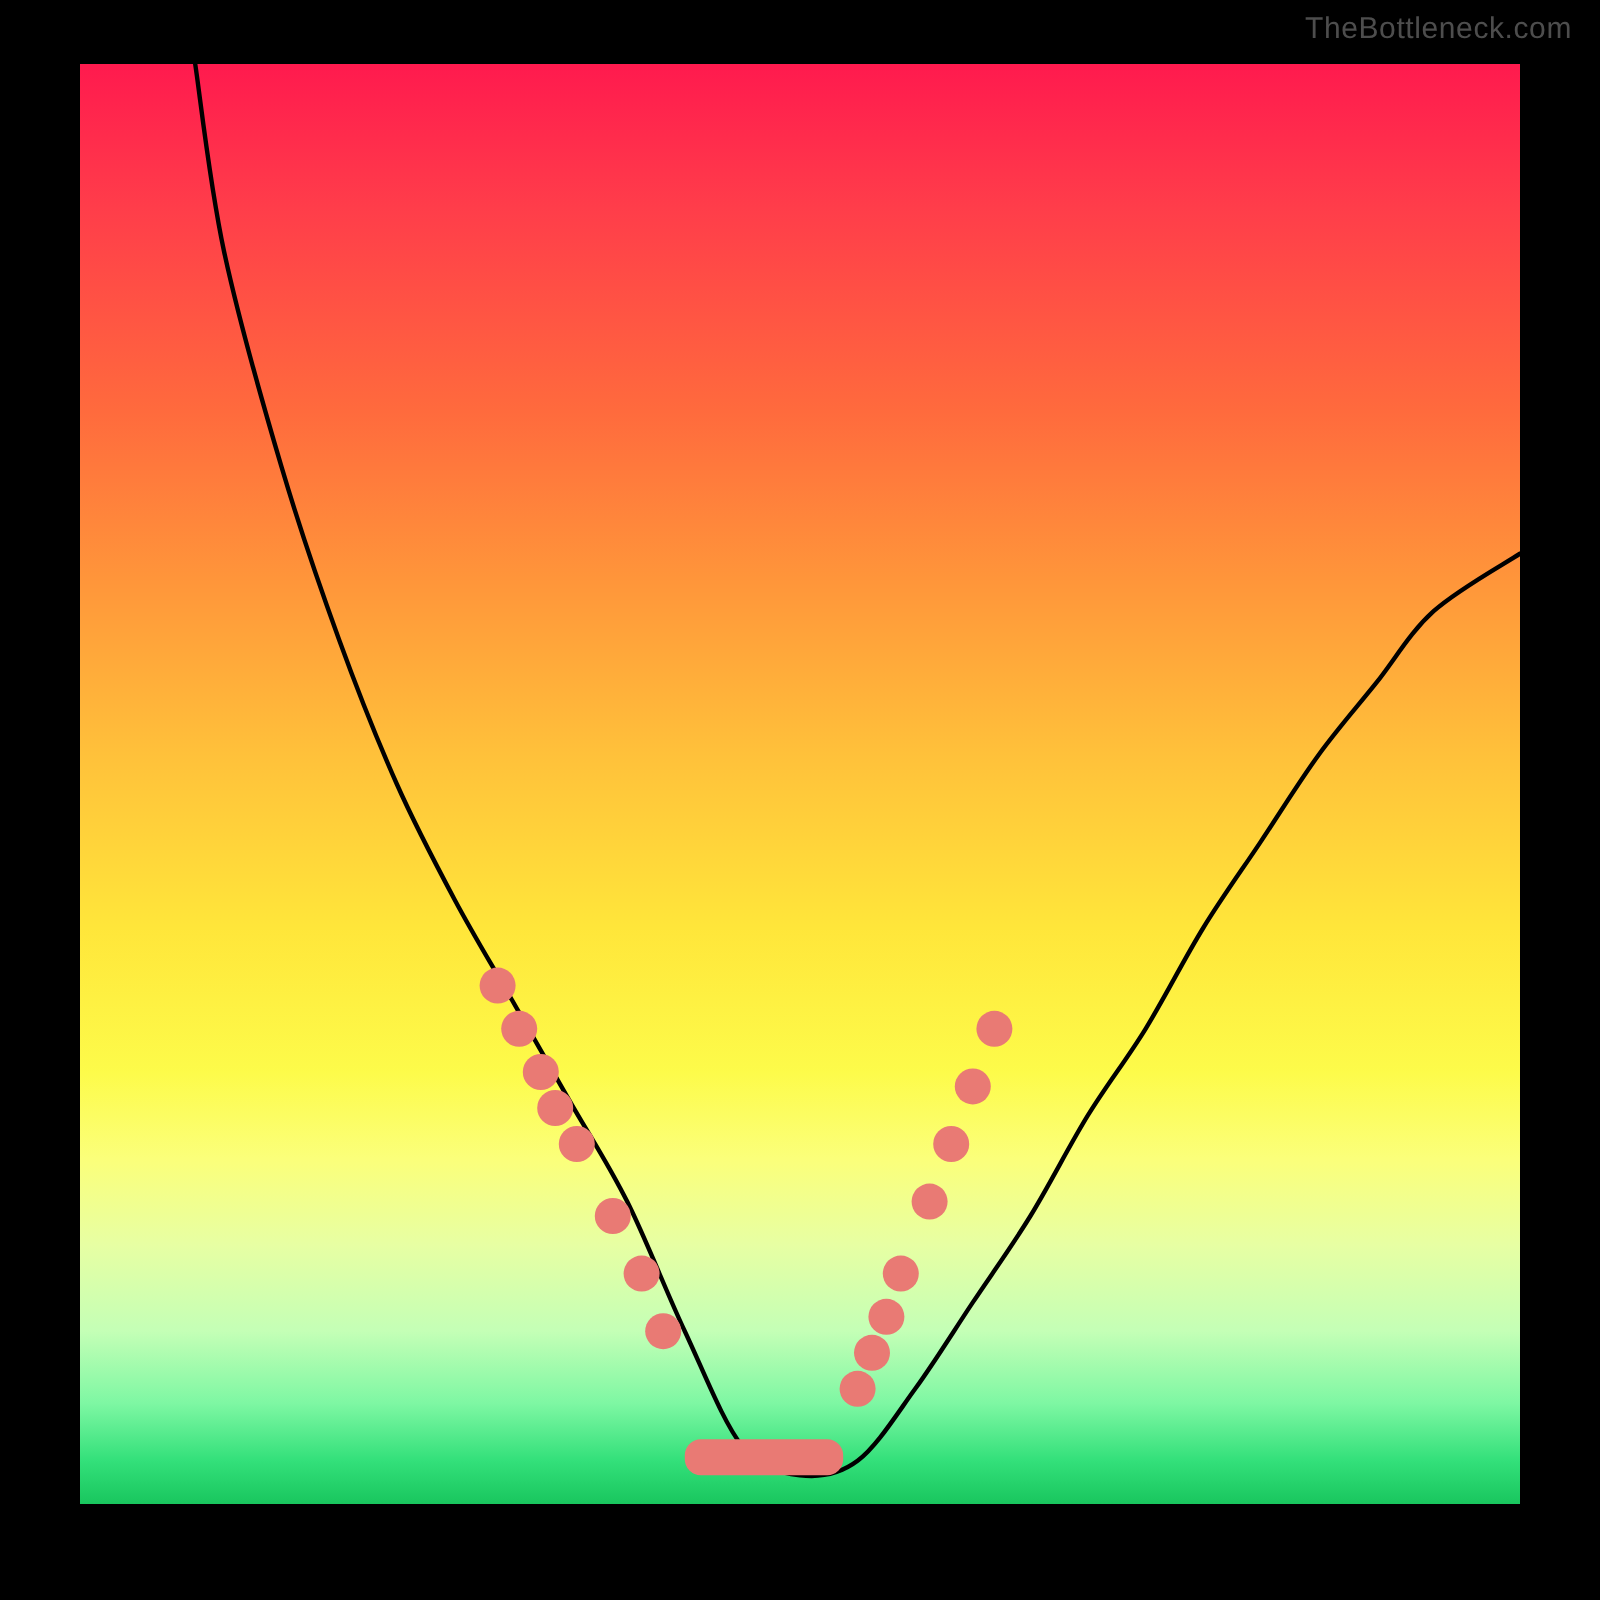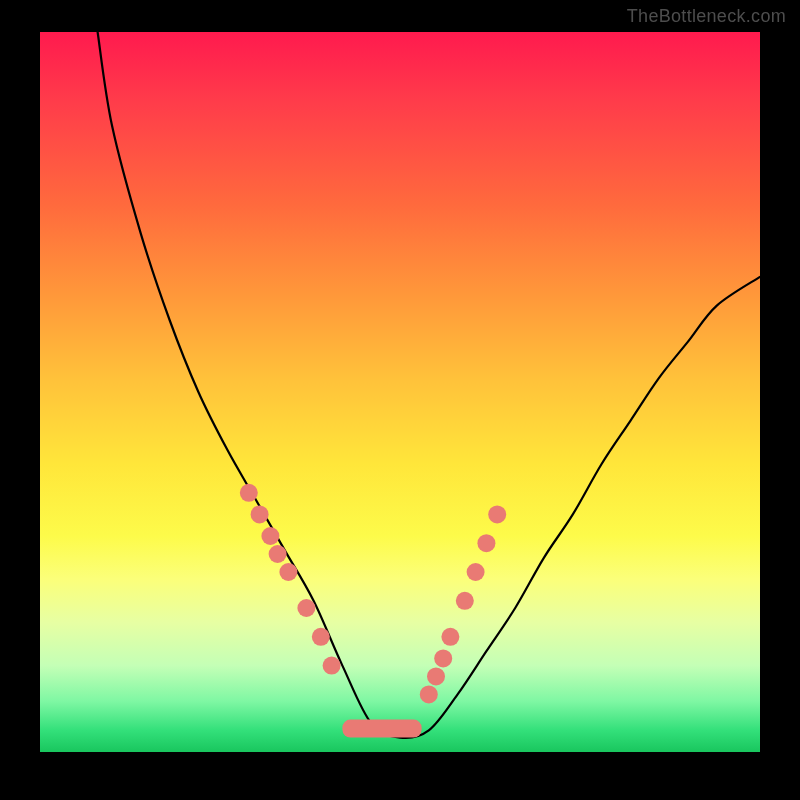--- a/index.html
+++ b/index.html
@@ -14,21 +14,21 @@
     width: 800px;
     height: 800px;
     background: #000;
     position: relative;
   }
   .watermark {
     position: absolute;
     top: 6px;
     right: 14px;
     color: #4d4d4d;
-    font-size: 18px;
+    font-size: 15px;
     font-weight: 500;
     letter-spacing: 0.3px;
     z-index: 5;
   }
   .plot {
     position: absolute;
     left: 40px;
     top: 32px;
     width: 720px;
     height: 720px;

